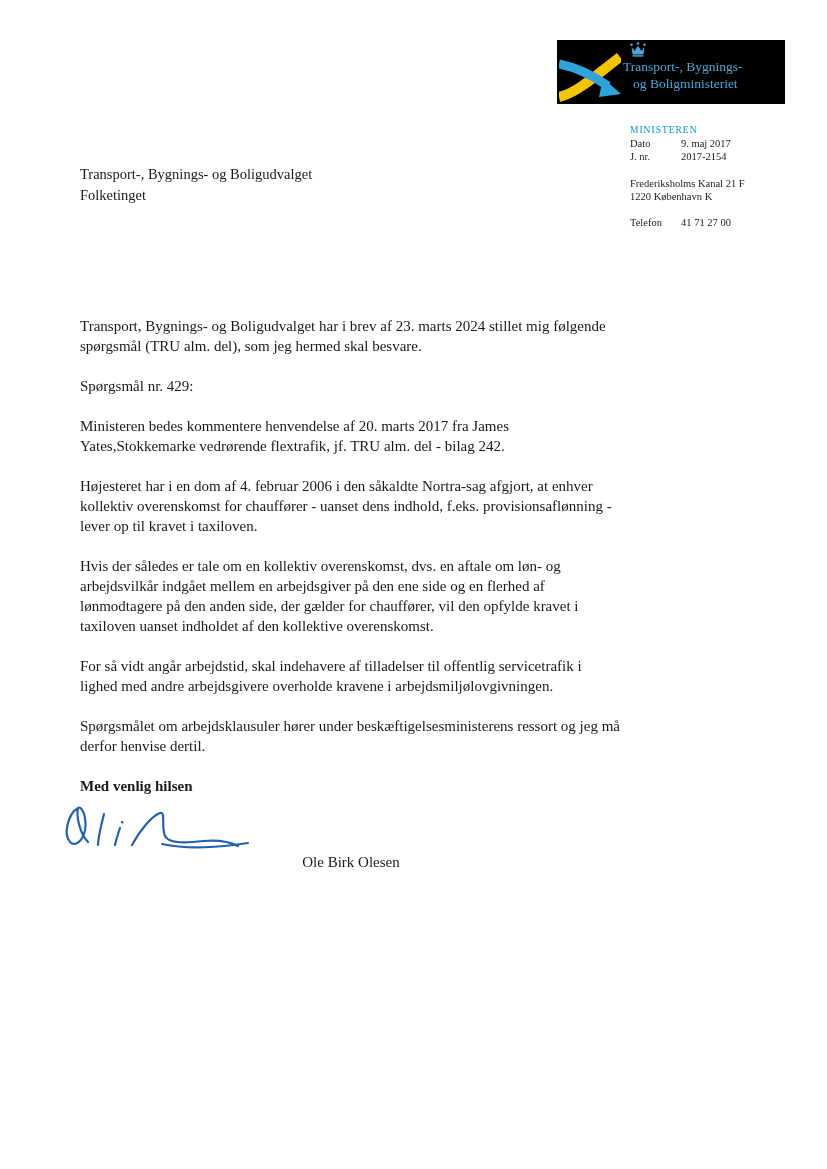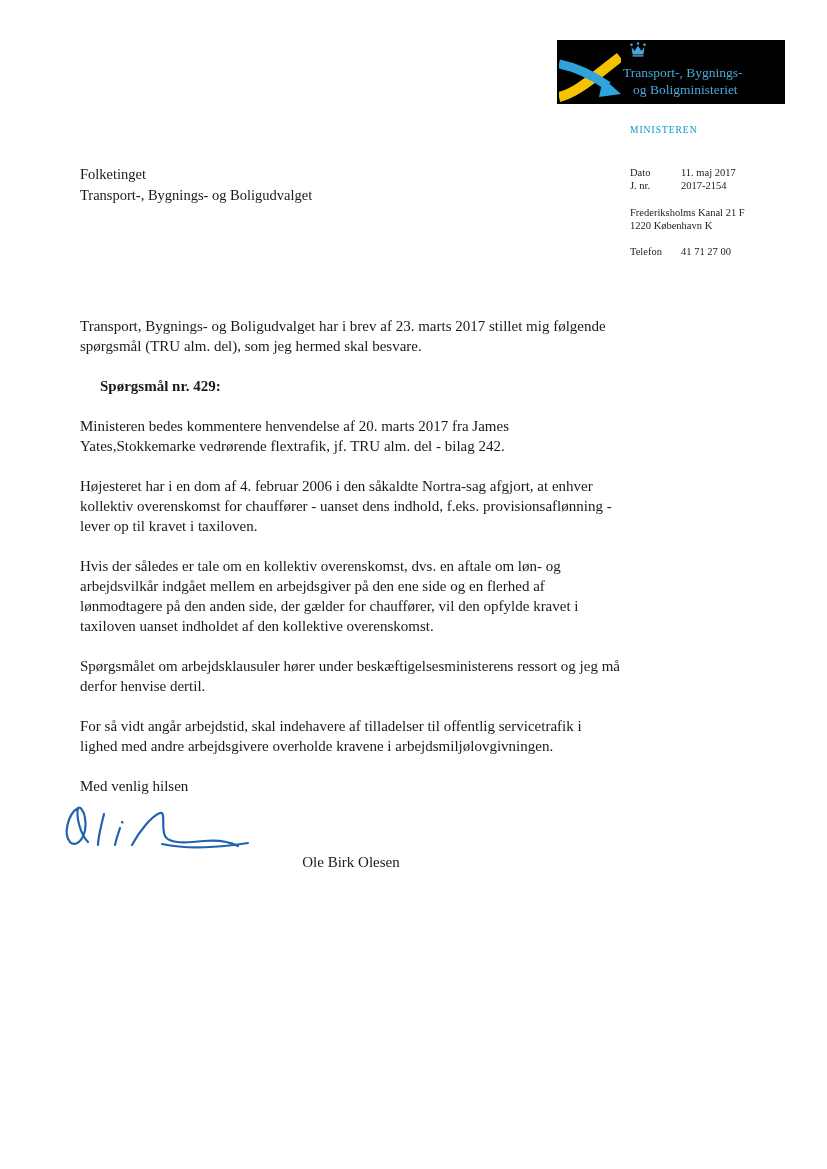--- a/index.html
+++ b/index.html
@@ -18,21 +18,21 @@
   .logo-box {
     position: absolute;
     left: 557px; top: 40px;
     width: 228px; height: 64px;
     background: #000000;
   }
   .logo-road { position: absolute; left: 2px; top: 10px; }
   .logo-crown { position: absolute; left: 72px; top: 2px; }
   .logo-text {
     position: absolute;
-    left: 66px; top: 24px;
+    left: 66px; top: 18px;
     font-size: 13.5px;
     line-height: 17px;
     color: #4BA7D9;
     white-space: nowrap;
   }
   .logo-text .l2 { padding-left: 10px; display: block; }
   .logo-text .l1 { display: block; }
 
   
   .meta {
@@ -40,21 +40,20 @@
     left: 630px; top: 124px;
     width: 170px;
     font-size: 10.5px;
     line-height: 13px;
     color: #222222;
   }
   .minister-label {
     color: #0099C8;
     font-size: 9.5px;
     letter-spacing: 1px;
-    margin-bottom: 29px;
   }
   .meta-row { display: flex; align-items: flex-end; }
   .meta-label { width: 51px; flex: 0 0 51px; }
   .meta-gap { height: 14px; }
   .meta-gap-sm { height: 13px; }
 
   
   .recipient {
     position: absolute;
     left: 80px; top: 164px;
@@ -64,22 +63,22 @@
 
   
   .body-text {
     position: absolute;
     left: 80px; top: 316px;
     width: 542px;
     font-size: 15px;
     line-height: 20px;
   }
   .body-text p { margin: 0 0 20px 0; }
-  .body-text p.heading { font-weight: bold; margin-left: 20px; }
-  .body-text p.closing { margin-bottom: 4px; }
+  .body-text p.heading { font-weight: normal; }
+  .body-text p.closing { margin-bottom: 4px; font-weight: bold; }
 
   .signature-wrap {
     margin-left: -22px;
     height: 52px;
   }
   .signature-name { margin: 0; text-align: center; }
 </style>
 </head>
 <body>
 
@@ -102,53 +101,53 @@
       <span class="l1">Transport-, Bygnings-</span>
       <span class="l2">og Boligministeriet</span>
     </div>
   </div>
 
   <div class="meta">
     <div class="minister-label">MINISTEREN</div>
 
     <div class="meta-row">
       <span class="meta-label">Dato</span>
-      <span>11. maj 2017</span>
+      <span>9. maj 2017</span>
     </div>
     <div class="meta-row">
       <span class="meta-label">J. nr.</span>
       <span>2017-2154</span>
     </div>
 
     <div class="meta-gap"></div>
 
     <div>Frederiksholms Kanal 21 F</div>
     <div>1220 København K</div>
 
     <div class="meta-gap-sm"></div>
 
     <div class="meta-row">
       <span class="meta-label">Telefon</span>
       <span>41 71 27 00</span>
     </div>
   </div>
 
   <div class="recipient">
+    <div>Transport-, Bygnings- og Boligudvalget</div>
     <div>Folketinget</div>
-    <div>Transport-, Bygnings- og Boligudvalget</div>
   </div>
 
   <div class="body-text">
-    <p>Transport, Bygnings- og Boligudvalget har i brev af 23. marts 2017 stillet mig følgende spørgsmål (TRU alm. del), som jeg hermed skal besvare.</p>
+    <p>Transport, Bygnings- og Boligudvalget har i brev af 23. marts 2024 stillet mig følgende spørgsmål (TRU alm. del), som jeg hermed skal besvare.</p>
     <p class="heading">Spørgsmål nr. 429:</p>
     <p>Ministeren bedes kommentere henvendelse af 20. marts 2017 fra James Yates,Stokkemarke vedrørende flextrafik, jf. TRU alm. del - bilag 242.</p>
     <p>Højesteret har i en dom af 4. februar 2006 i den såkaldte Nortra-sag afgjort, at enhver kollektiv overenskomst for chauffører - uanset dens indhold, f.eks. provisionsaflønning - lever op til kravet i taxiloven.</p>
     <p>Hvis der således er tale om en kollektiv overenskomst, dvs. en aftale om løn- og arbejdsvilkår indgået mellem en arbejdsgiver på den ene side og en flerhed af lønmodtagere på den anden side, der gælder for chauffører, vil den opfylde kravet i taxiloven uanset indholdet af den kollektive overenskomst.</p>
+    <p>For så vidt angår arbejdstid, skal indehavere af tilladelser til offentlig servicetrafik i lighed med andre arbejdsgivere overholde kravene i arbejdsmiljølovgivningen.</p>
     <p>Spørgsmålet om arbejdsklausuler hører under beskæftigelsesministerens ressort og jeg må derfor henvise dertil.</p>
-    <p>For så vidt angår arbejdstid, skal indehavere af tilladelser til offentlig servicetrafik i lighed med andre arbejdsgivere overholde kravene i arbejdsmiljølovgivningen.</p>
     <p class="closing">Med venlig hilsen</p>
 
     <div class="signature-wrap">
       <svg width="195" height="52" viewBox="0 0 195 52">
         <g fill="none" stroke="#2063B0" stroke-width="2.2" stroke-linecap="round">
           <path d="M20 8 C 10 14, 5 34, 12 42 C 19 49, 30 36, 27 18 C 26 11, 22 6, 20 8 C 18 16, 22 34, 30 42"></path>
           <path d="M46 14 C 43 26, 40 38, 40 45"></path>
           <path d="M62 28 C 60 34, 58 40, 57 45 M64 22 L64.5 22.5"></path>
           <path d="M74 45 C 82 30, 94 16, 102 13 C 108 11, 103 28, 107 36 C 111 44, 128 43, 146 41 C 162 39.5, 172 42, 180 46"></path>
           <path d="M104 44 C 132 50, 162 47, 190 43"></path>

